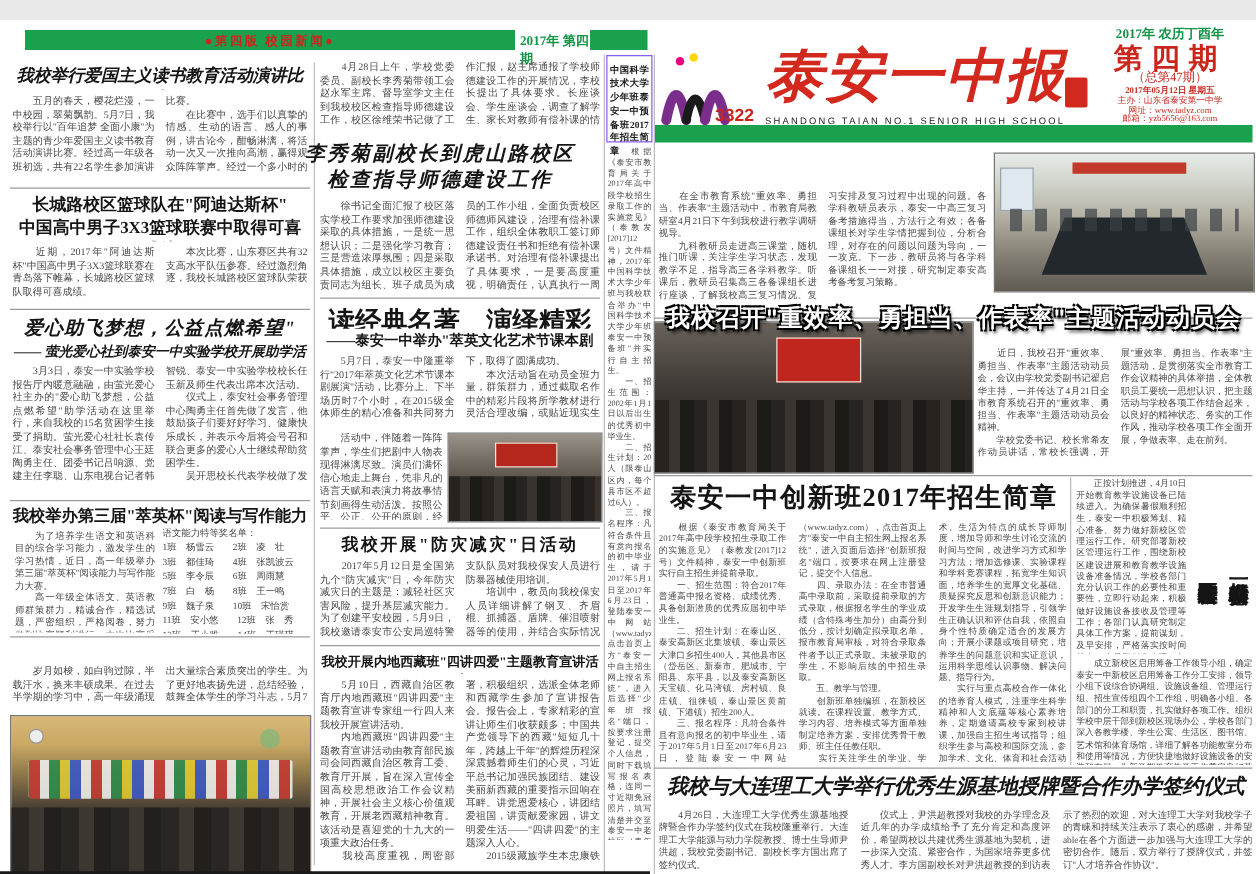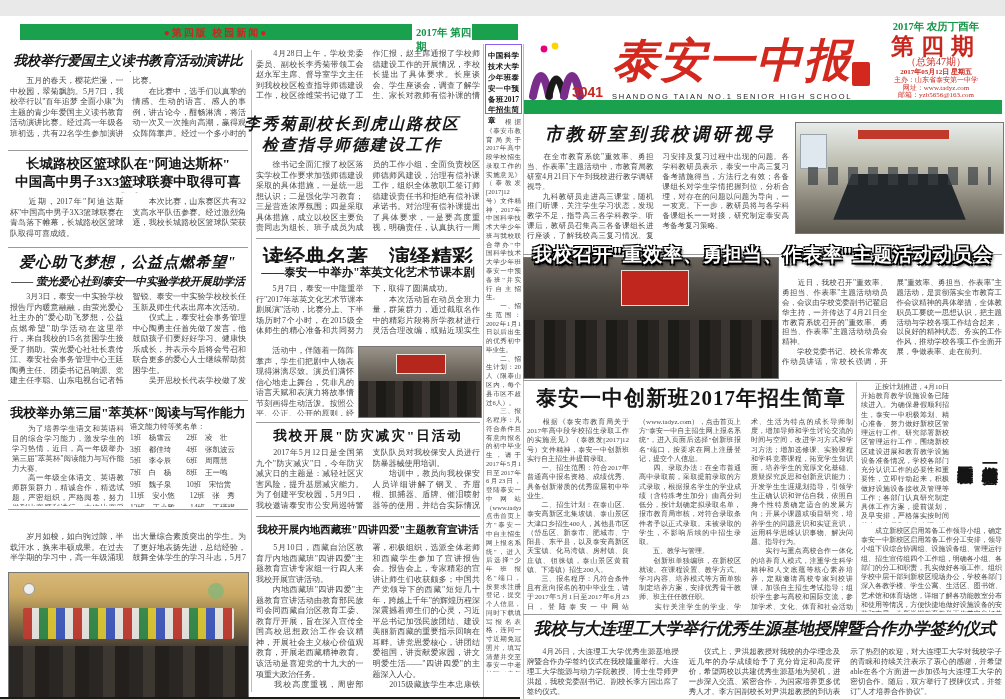--- a/index.html
+++ b/index.html
@@ -145,38 +145,37 @@
 　　五、综合素质面试：在初中学业考试成绩公布前两天进行。学校将通知初选合格学生来泰安一中参加面试，对学生进行心理素质、科学素养、学习潜能、人文知识等方面的综合面试，面试采取100分制。</div>
 
   <div class="abs" style="left:528px;top:24px;width:84px;height:62px;">
     <svg width="84" height="62" viewBox="0 0 84 62">
       <circle cx="16" cy="9" r="3.4" fill="#e6007e"></circle>
       <circle cx="27" cy="6" r="3.4" fill="#ffd400"></circle>
       <path d="M5 56 Q13 16 21 56" stroke="#7b2d8b" stroke-width="8" fill="none" stroke-linecap="round"></path>
       <path d="M21 56 Q28 22 36 56" stroke="#1a1a1a" stroke-width="7" fill="none" stroke-linecap="round"></path>
       <path d="M36 56 Q44 16 52 56" stroke="#7b2d8b" stroke-width="8" fill="none" stroke-linecap="round"></path>
     </svg>
-    <div class="abs red" style="left:44px;top:44px;font-size:14px;font-weight:bold;font-family:'Liberation Sans',sans-serif;">3041</div>
+    <div class="abs red" style="left:44px;top:44px;font-size:14px;font-weight:bold;font-family:'Liberation Sans',sans-serif;">3322</div>
   </div>
 
   <div class="abs red script" style="left:612px;top:14px;width:240px;height:60px;font-size:46px;font-weight:bold;letter-spacing:2px;white-space:nowrap;color:#d3281e;">泰安一中报</div>
   <div class="abs" style="left:852px;top:46px;width:18px;height:24px;background:#d3281e;border-radius:2px;"></div>
   <div class="abs" style="left:612px;top:76px;width:258px;height:12px;font-size:7.5px;letter-spacing:1.8px;color:#222;white-space:nowrap;overflow:hidden;font-family:'Liberation Sans',sans-serif;">SHANDONG TAIAN NO.1 SENIOR HIGH SCHOOL</div>
 
   <div class="abs mh-line green-text" style="left:870px;top:4px;width:132px;font-size:10.5px;font-weight:bold;">2017年  农历丁酉年</div>
   <div class="abs mh-line red" style="left:870px;top:15px;width:132px;font-size:23px;font-weight:bold;letter-spacing:7px;">第四期</div>
   <div class="abs mh-line red" style="left:870px;top:39px;width:132px;font-size:10px;">（总第47期）</div>
   <div class="abs mh-line red" style="left:870px;top:51px;width:132px;font-size:7px;font-weight:bold;">2017年05月12日 星期五</div>
   <div class="abs mh-line red" style="left:870px;top:59px;width:132px;font-size:7px;">主办：山东省泰安第一中学</div>
   <div class="abs mh-line red" style="left:870px;top:66.5px;width:132px;font-size:7px;">网址：www.tadyz.com</div>
   <div class="abs mh-line red" style="left:870px;top:74px;width:132px;font-size:7px;">邮箱：yzb5656@163.com</div>
 
   <div class="abs greenbg" style="left:524px;top:84px;width:478px;height:14px;"></div>
 
-  <div class="abs headline script" style="left:530px;top:106px;width:260px;height:26px;font-size:18px;letter-spacing:3px;">市教研室到我校调研视导</div>
   <div class="abs body-text cols2" style="left:527px;top:136px;width:262px;height:98px;font-size:7.5px;">　　在全市教育系统"重效率、勇担当、作表率"主题活动中，市教育局教研室4月21日下午到我校进行教学调研视导。
 　　九科教研员走进高三课堂，随机推门听课，关注学生学习状态，发现教学不足，指导高三各学科教学。听课后，教研员召集高三各备课组长进行座谈，了解我校高三复习情况、复习安排及复习过程中出现的问题。各学科教研员表示，泰安一中高三复习备考措施得当，方法行之有效；各备课组长对学生学情把握到位，分析合理，对存在的问题以问题为导向，一一攻克。下一步，教研员将与各学科备课组长一一对接，研究制定泰安高考备考复习策略。
 　　此次教研室到我校视导，对我校高三复习起到极大促进指导作用。</div>
 
   <div class="photo" style="left:795px;top:106px;width:207px;height:110px;background:linear-gradient(180deg,#e8ecea 0%,#cfd2c8 22%,#b4b2a4 45%,#8a867a 70%,#5f5a50 100%);">
     <div class="deco" style="left:30%;top:6%;width:44%;height:9%;background:#c0392b;"></div>
     <div class="deco" style="left:2%;top:10%;width:12%;height:30%;background:#dfe8ee;border:1px solid #9aa4a8;"></div>
     <div class="deco" style="left:18%;top:46%;width:64%;height:42%;background:#23282c;clip-path:polygon(14% 0,86% 0,100% 100%,0 100%);"></div>
     <div class="deco" style="left:6%;top:40%;width:88%;height:16%;background:repeating-linear-gradient(90deg,#3a3f44 0 10px,transparent 10px 20px);opacity:.7;"></div>
   </div>

